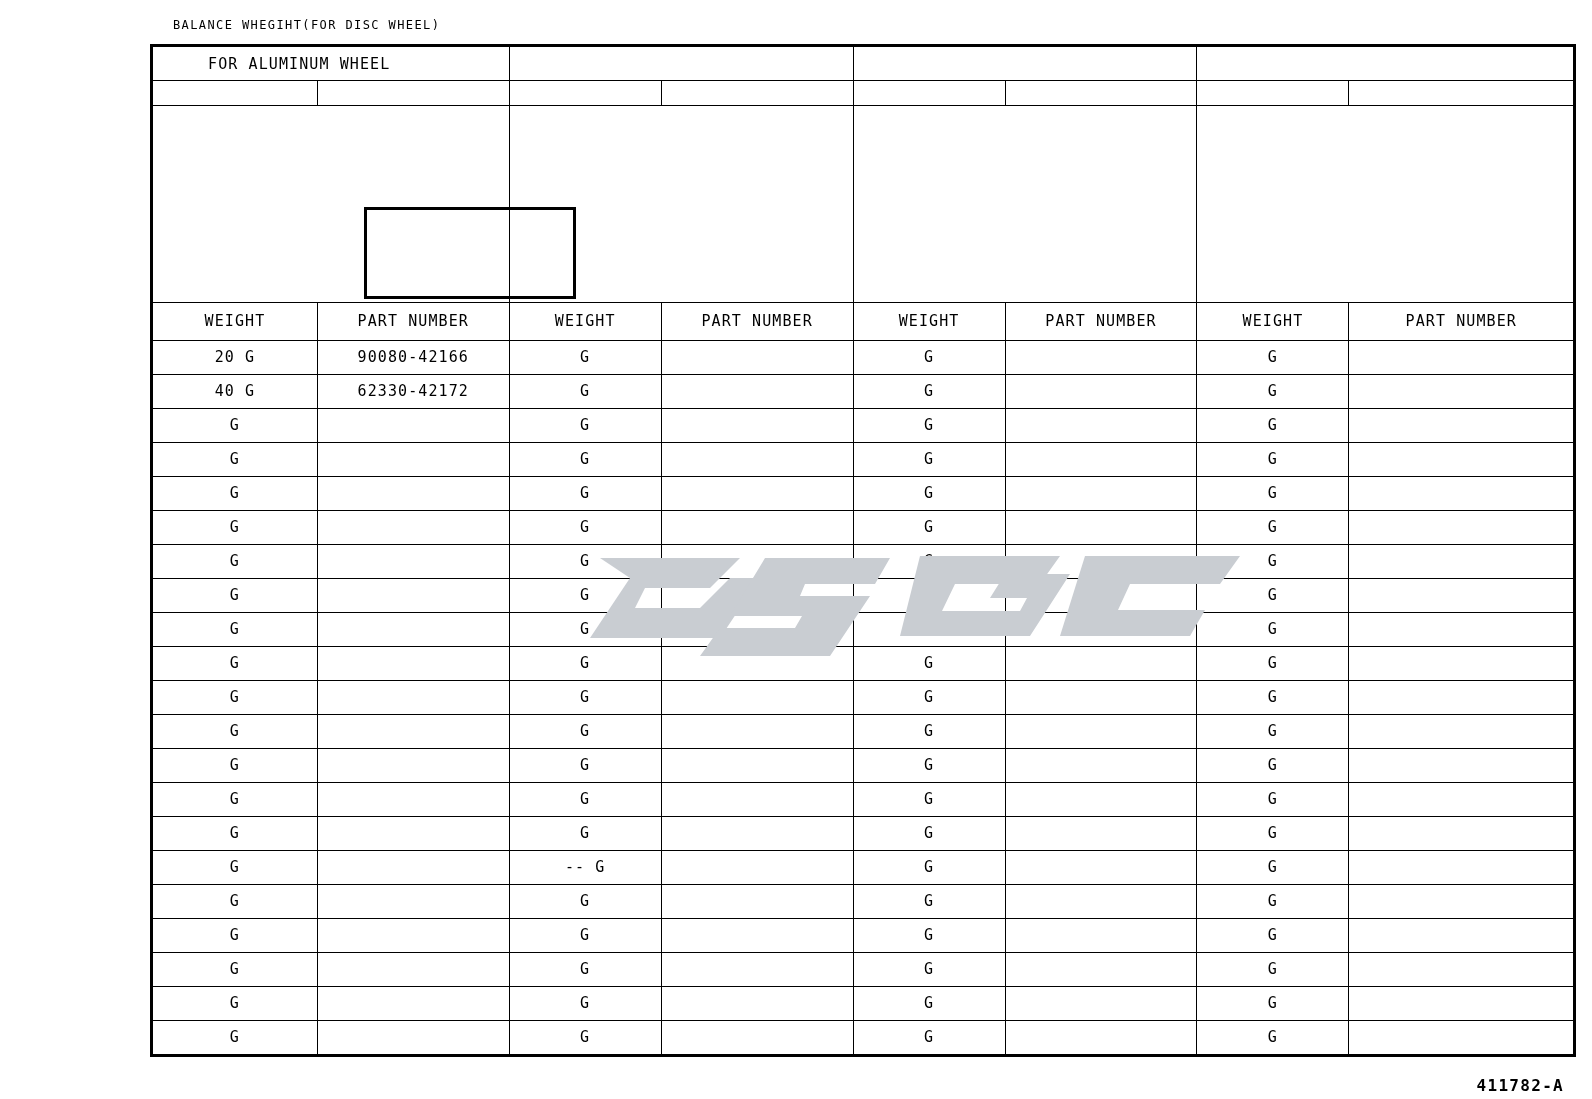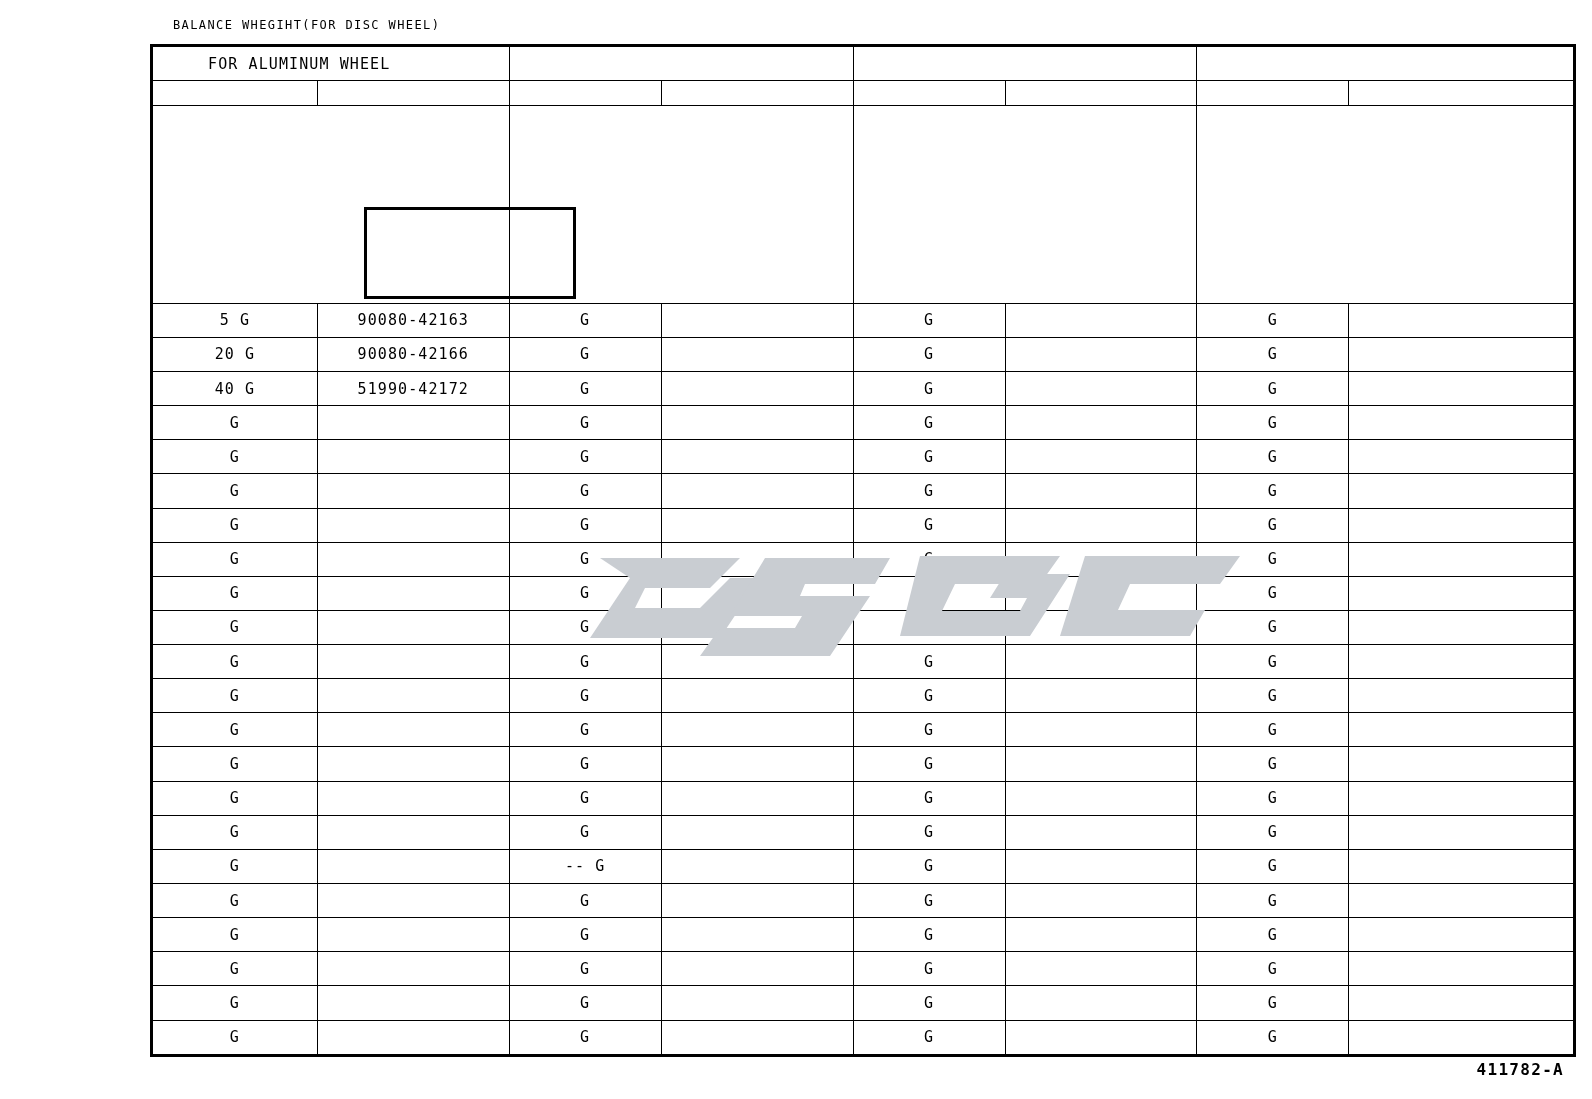--- a/index.html
+++ b/index.html
@@ -98,21 +98,21 @@
     top: 470px;
     width: 660px;
     height: 160px;
     pointer-events: none;
     opacity: 1;
   }
 
   .corner-code {
     position: absolute;
     right: 28px;
-    bottom: 20px;
+    bottom: 4px;
     font-size: 16px;
     letter-spacing: 1.3px;
     font-weight: bold;
   }
 </style>
 </head>
 <body>
 
 <div id="page">
 
@@ -150,44 +150,44 @@
           <td></td>
         </tr>
 
         <tr class="tall-row">
           <td colspan="2"></td>
           <td colspan="2"></td>
           <td colspan="2"></td>
           <td colspan="2"></td>
         </tr>
 
-
-      <tr>
-            <td class="wnum">5  G</td>
-            <td class="pcell">90080-42163</td>
-            <td class="wcell">G</td>
-            <td class="pcell"></td>
-            <td class="wcell">G</td>
-            <td class="pcell"></td>
-            <td class="wcell">G</td>
-            <td class="pcell"></td>
-          </tr>
+        <tr class="header-row">
+          <td>WEIGHT</td>
+          <td>PART NUMBER</td>
+          <td>WEIGHT</td>
+          <td>PART NUMBER</td>
+          <td>WEIGHT</td>
+          <td>PART NUMBER</td>
+          <td>WEIGHT</td>
+          <td>PART NUMBER</td>
+        </tr>
+
           <tr>
             <td class="wnum">20  G</td>
             <td class="pcell">90080-42166</td>
             <td class="wcell">G</td>
             <td class="pcell"></td>
             <td class="wcell">G</td>
             <td class="pcell"></td>
             <td class="wcell">G</td>
             <td class="pcell"></td>
           </tr>
           <tr>
             <td class="wnum">40  G</td>
-            <td class="pcell">51990-42172</td>
+            <td class="pcell">62330-42172</td>
             <td class="wcell">G</td>
             <td class="pcell"></td>
             <td class="wcell">G</td>
             <td class="pcell"></td>
             <td class="wcell">G</td>
             <td class="pcell"></td>
           </tr>
           <tr>
             <td class="wnum">G</td>
             <td class="pcell"></td>

